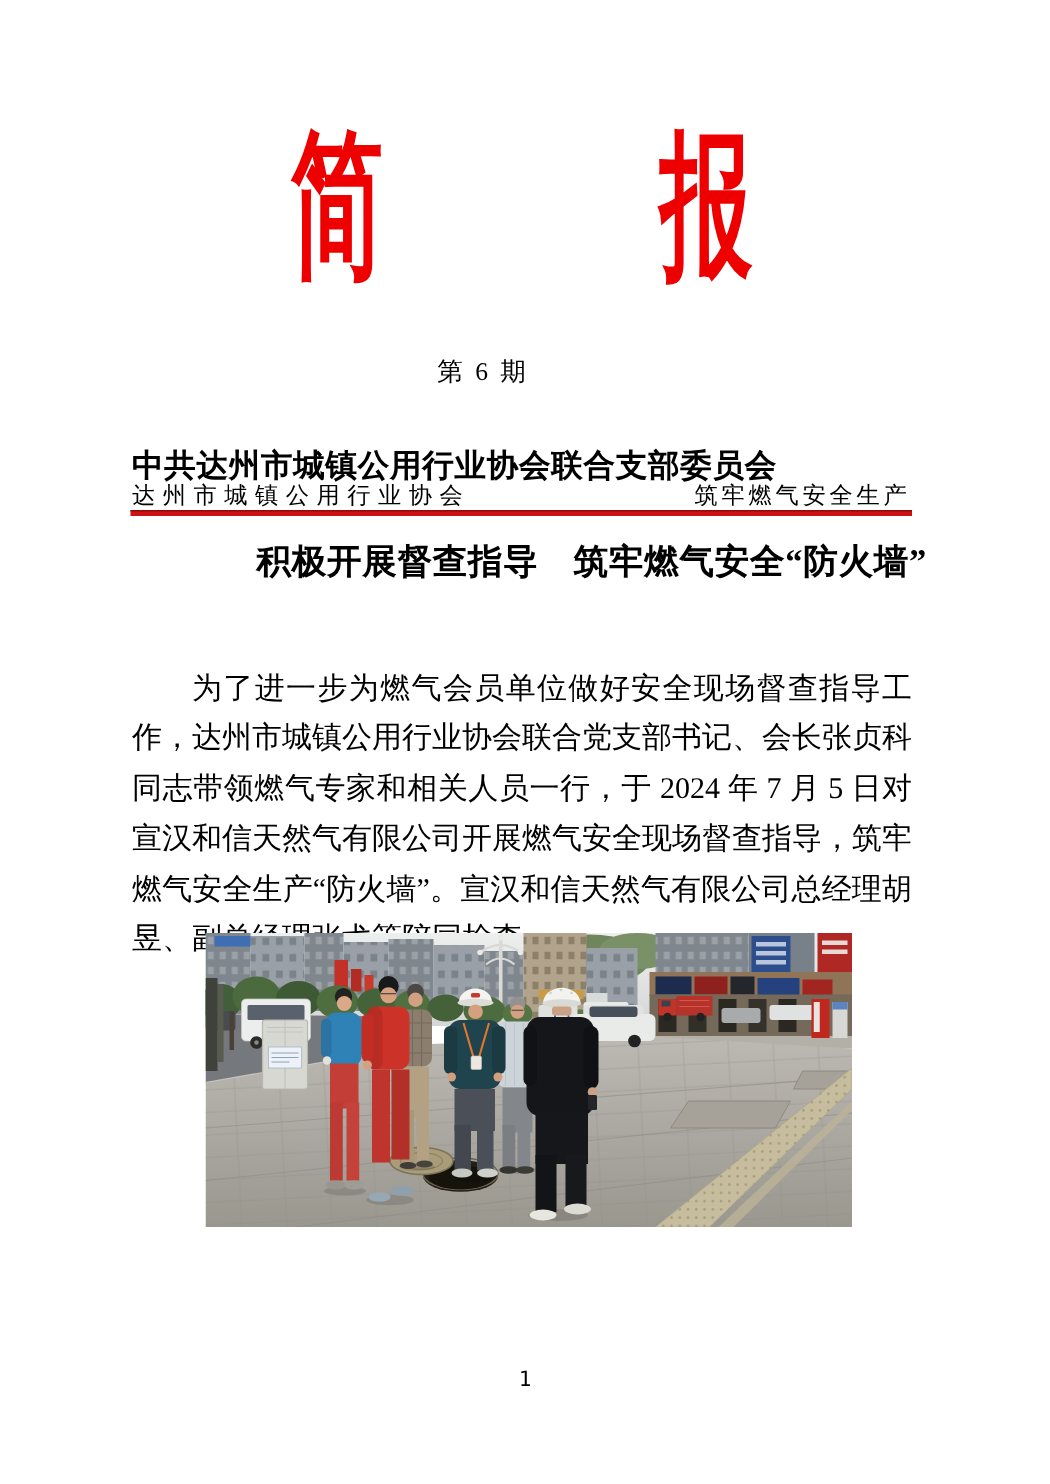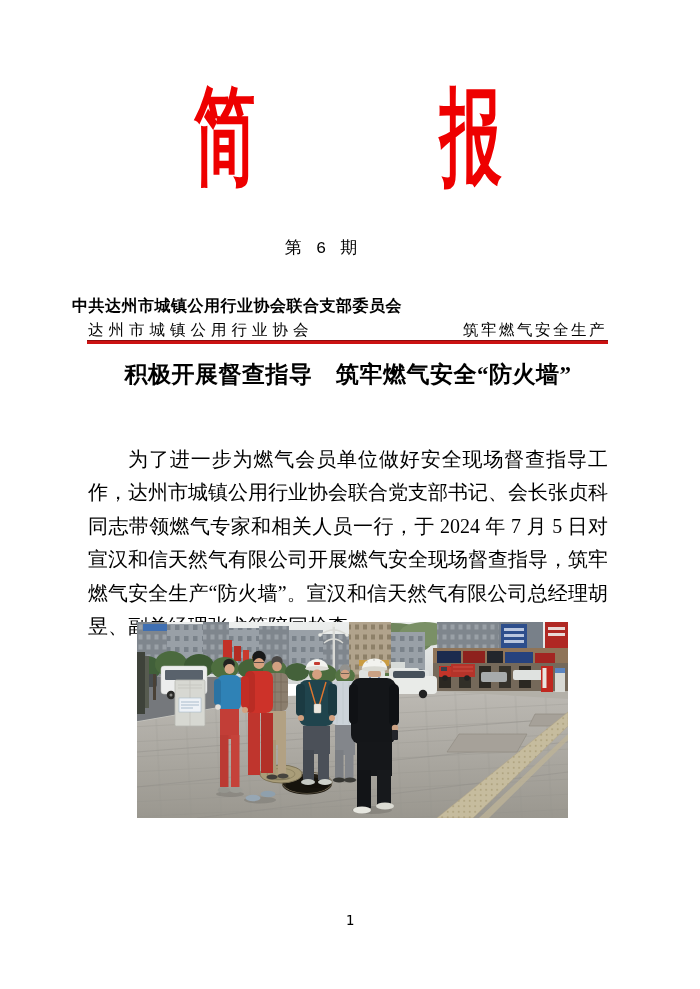--- a/index.html
+++ b/index.html
@@ -11,40 +11,40 @@
   .title-row{position:absolute;top:84px;left:88px;width:520px;height:120px;}
   .title-char{
     position:absolute;top:0;font-size:106px;line-height:1.02;font-weight:700;
     color:#ee0000;transform:scaleX(0.58);transform-origin:left top;
     font-family:"Liberation Serif","DejaVu Serif",serif;white-space:nowrap;
   }
   .title-char.c0{left:106px;}
   .title-char.c1{left:352px;}
   .issue-line{
     position:absolute;top:236px;left:88px;width:520px;text-align:center;
-    font-size:17px;letter-spacing:2px;transform:translateX(-26px);font-family:Liberation Mono, monospace;
+    font-size:17px;letter-spacing:2px;transform:translateX(-26px);
   }
   
   .org1{
-    position:absolute;top:296px;left:72px;font-size:16px;font-weight:700;
+    position:absolute;top:296px;left:88px;font-size:21px;font-weight:700;
     letter-spacing:0.5px;white-space:nowrap;
   }
   .org2-row{
     position:absolute;top:320px;left:88px;width:519px;
     display:flex;justify-content:space-between;align-items:baseline;
   }
   .org2{font-size:15.5px;font-weight:400;letter-spacing:5px;white-space:nowrap;}
   .date{font-size:15.5px;letter-spacing:2.5px;white-space:nowrap;}
   .red-rule{
     position:absolute;top:340px;left:87px;width:521px;height:3.4px;
     background:#cc1212;border-top:0.6px solid #8e0d0d;
   }
   
   .headline{
-    position:absolute;top:359px;left:78px;width:540px;text-align:center;
+    position:absolute;top:359px;left:78px;width:540px;text-align:right;
     font-size:23px;font-weight:700;letter-spacing:0.5px;white-space:nowrap;
   }
   
   .para{
     position:absolute;left:88px;width:520px;
     font-size:20px;line-height:33.4px;text-align:justify;text-justify:inter-character;
     text-indent:2em;word-break:break-all;
   }
   .para1{top:443px;height:201px;overflow:hidden;}
   .para2{top:830px;height:68px;overflow:hidden;}

